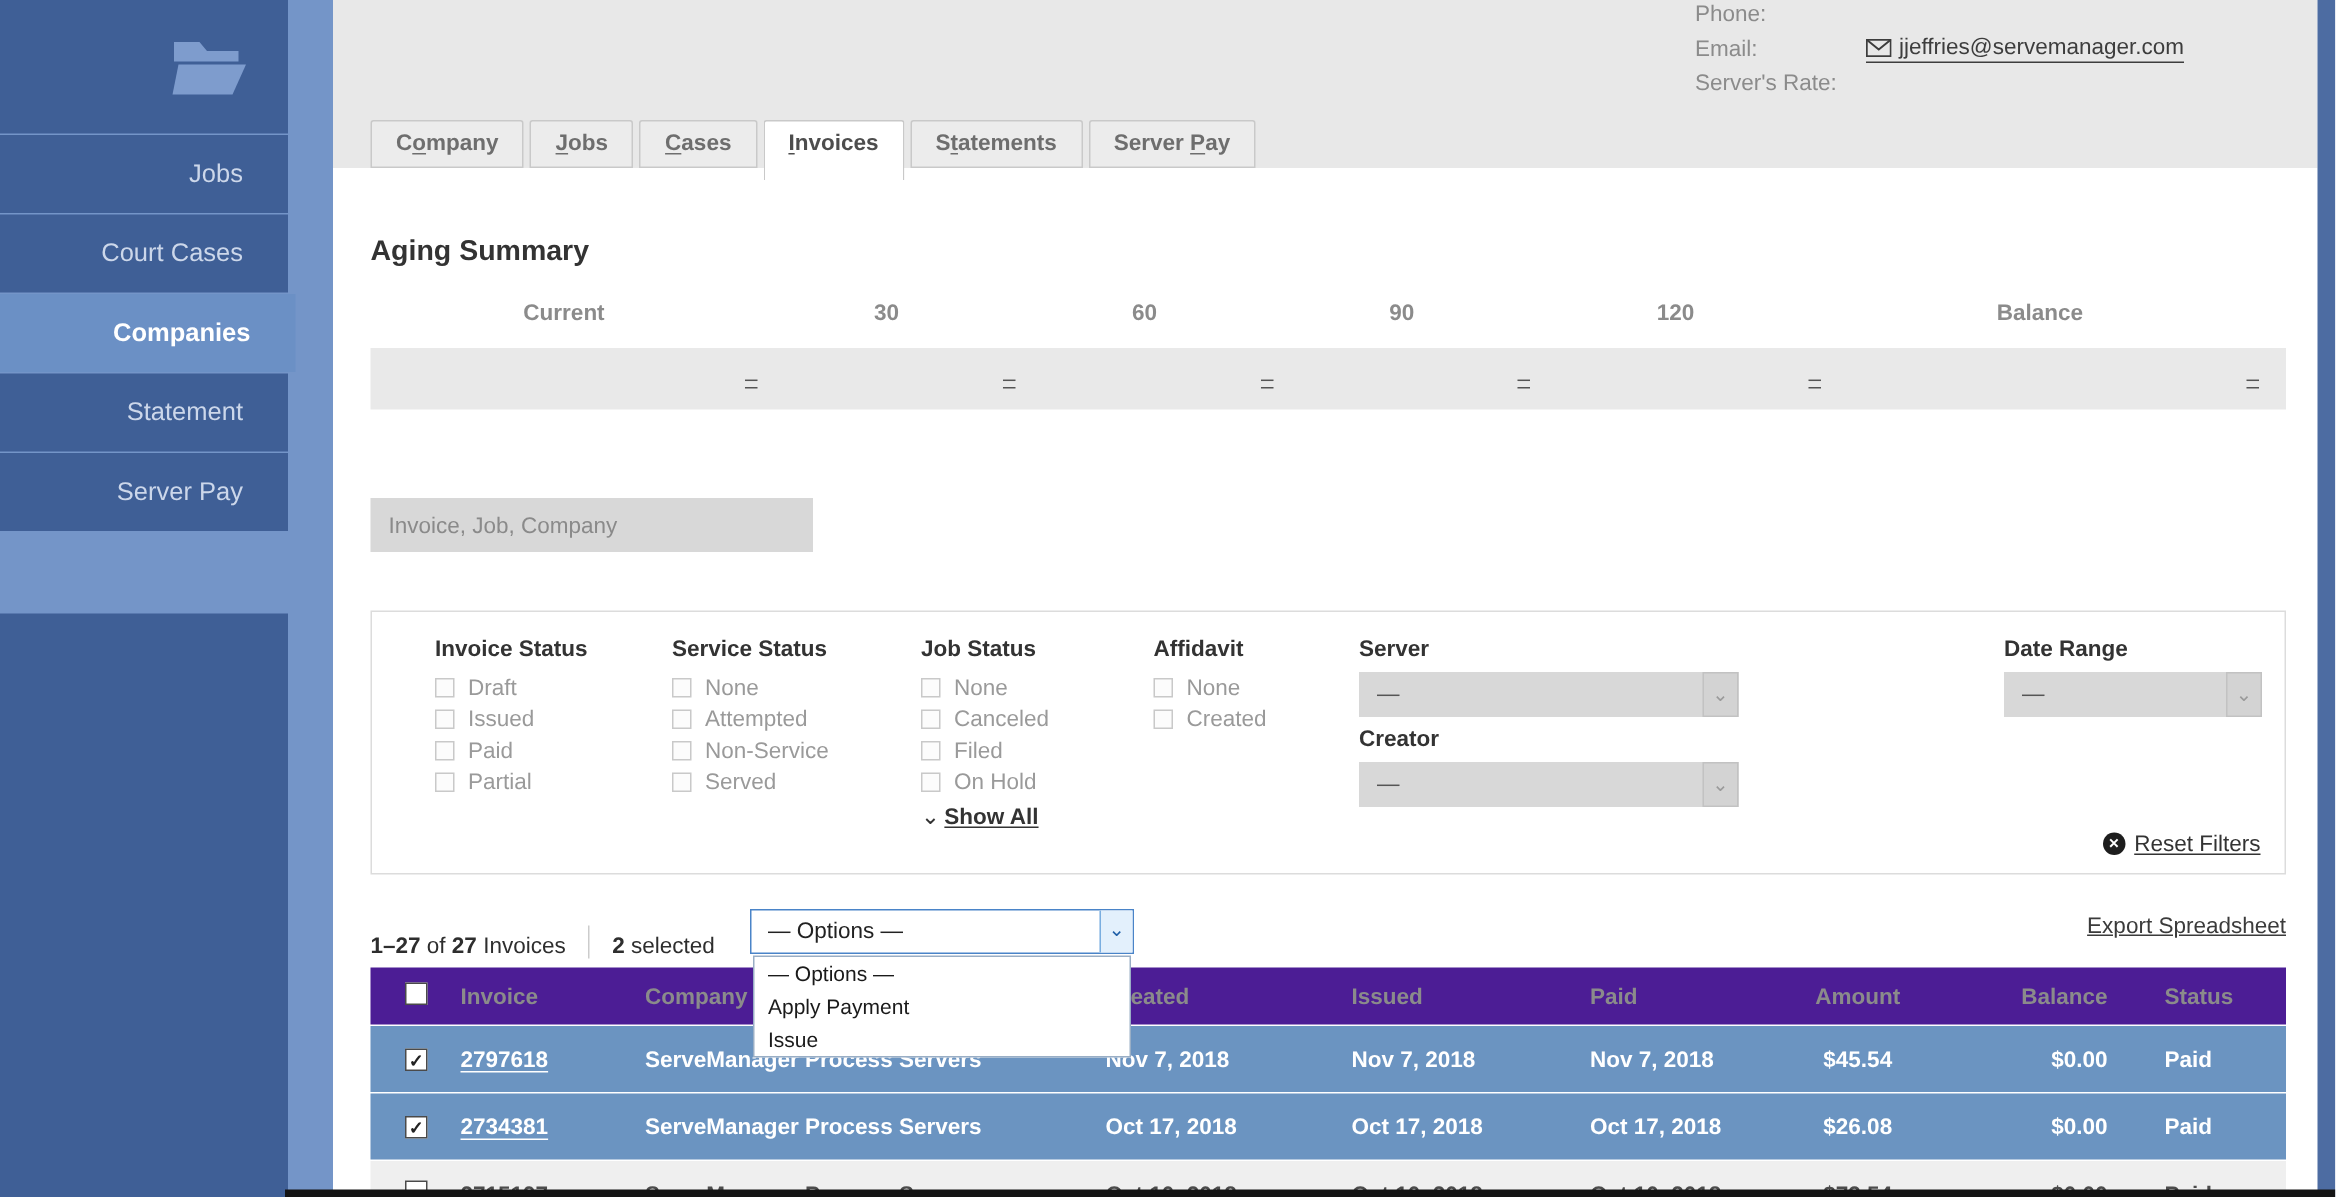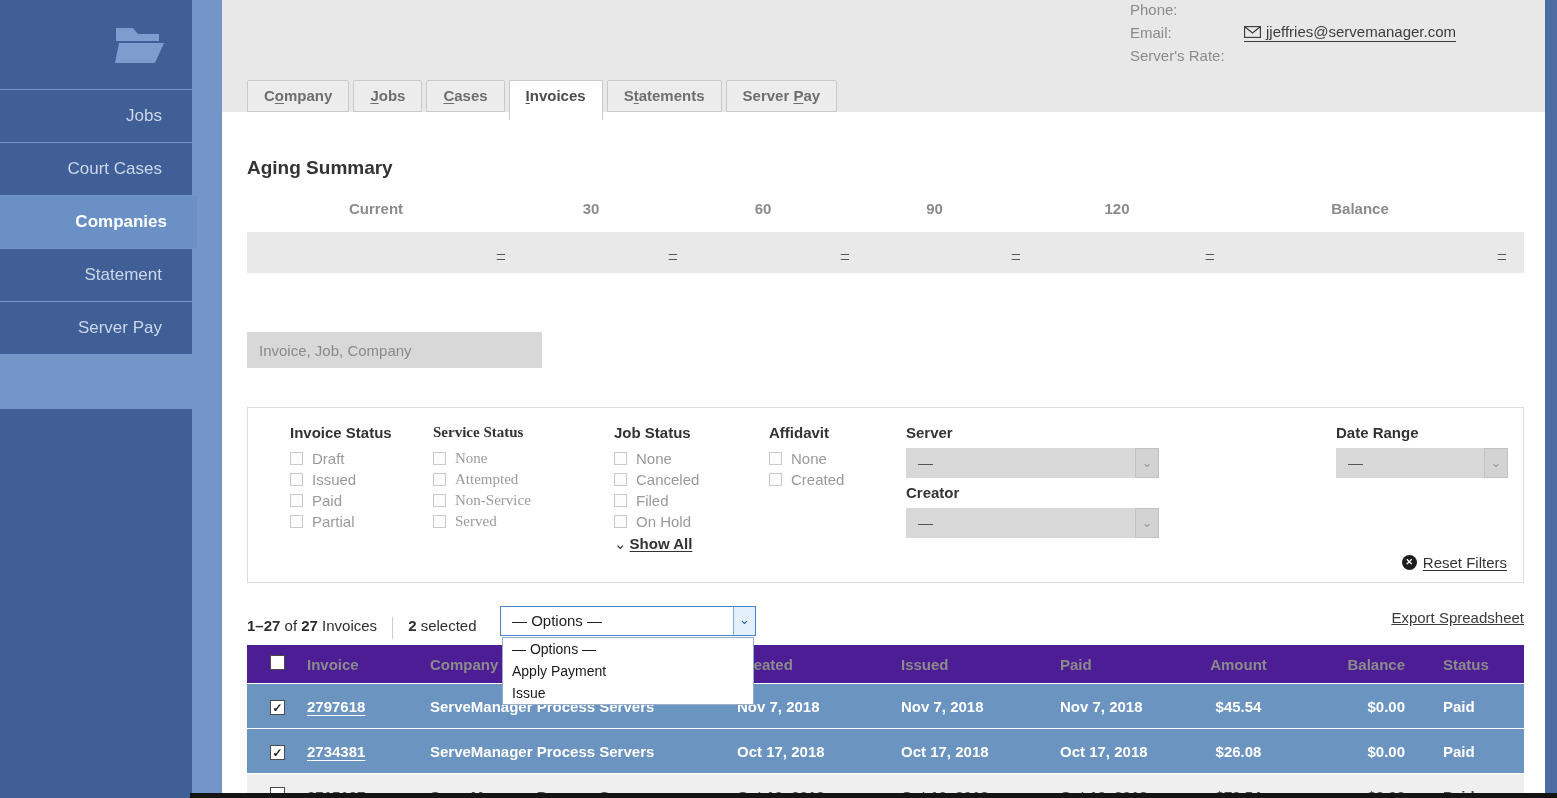--- a/index.html
+++ b/index.html
@@ -66,21 +66,21 @@
   .fselect .fsval { position:absolute; left:12px; top:0; line-height:30px; font-size:15px; color:#555; }
   .fselect .fsbtn { position:absolute; right:0; top:0; width:24px; height:30px; background:#d3d3d3;
     border:1px solid #c2c2c2; color:#9a9a9a; font-size:13px; text-align:center; line-height:28px; }
   .resetfilters { position:absolute; right:16px; bottom:11px; display:flex; align-items:center; gap:6px;
     font-size:15px; color:#333; cursor:pointer; }
   .resetfilters .xicon { width:15px; height:15px; border-radius:50%; background:#1d1d1d; color:#fff;
     font-size:9px; line-height:15px; text-align:center; font-weight:bold; }
   .resetfilters u { text-underline-offset:2px; }
 
   
-  .resultsbar { position:absolute; left:25px; top:617px; display:flex; align-items:flex-start; font-size:15px; color:#2e2e2e; }
+  .resultsbar { position:absolute; left:25px; top:617px; display:flex; align-items:flex-end; font-size:15px; color:#2e2e2e; }
   .resultsbar .sep { width:1px; height:22px; background:#ccc; margin:0 15px; }
   .export { position:absolute; right:21px; top:609px; font-size:15px; color:#3b3b3b; cursor:pointer; }
 
   .opt-select { position:absolute; left:278px; top:606px; width:256px; height:30px; background:#fff;
     border:1px solid #4a84c8; z-index:30; cursor:pointer; }
   .opt-select .osval { position:absolute; left:11px; top:0; line-height:28px; font-size:15px; color:#222; }
   .opt-select .osbtn { position:absolute; right:0; top:0; width:22px; height:28px; background:#e3f0fc;
     border-left:1px solid #7aaee0; color:#1f5fa8; font-size:13px; line-height:26px; text-align:center; }
   .opt-list { position:absolute; left:280px; top:637px; width:252px; background:#fff;
     border:1px solid #99aec5; z-index:31; }
@@ -191,21 +191,21 @@
           </div>
         <div class="fopt">
             <span class="cb"></span>
             <span>Paid</span>
           </div>
         <div class="fopt">
             <span class="cb"></span>
             <span>Partial</span>
           </div>
       </div>
-      <div class="fgroup" style="left:185px;font-family:Liberation Serif, serif;">
+      <div class="fgroup" style="left:200px;">
         <div class="ftitle">Service Status</div>
         <div class="fopt">
             <span class="cb"></span>
             <span>None</span>
           </div>
         <div class="fopt">
             <span class="cb"></span>
             <span>Attempted</span>
           </div>
         <div class="fopt">

